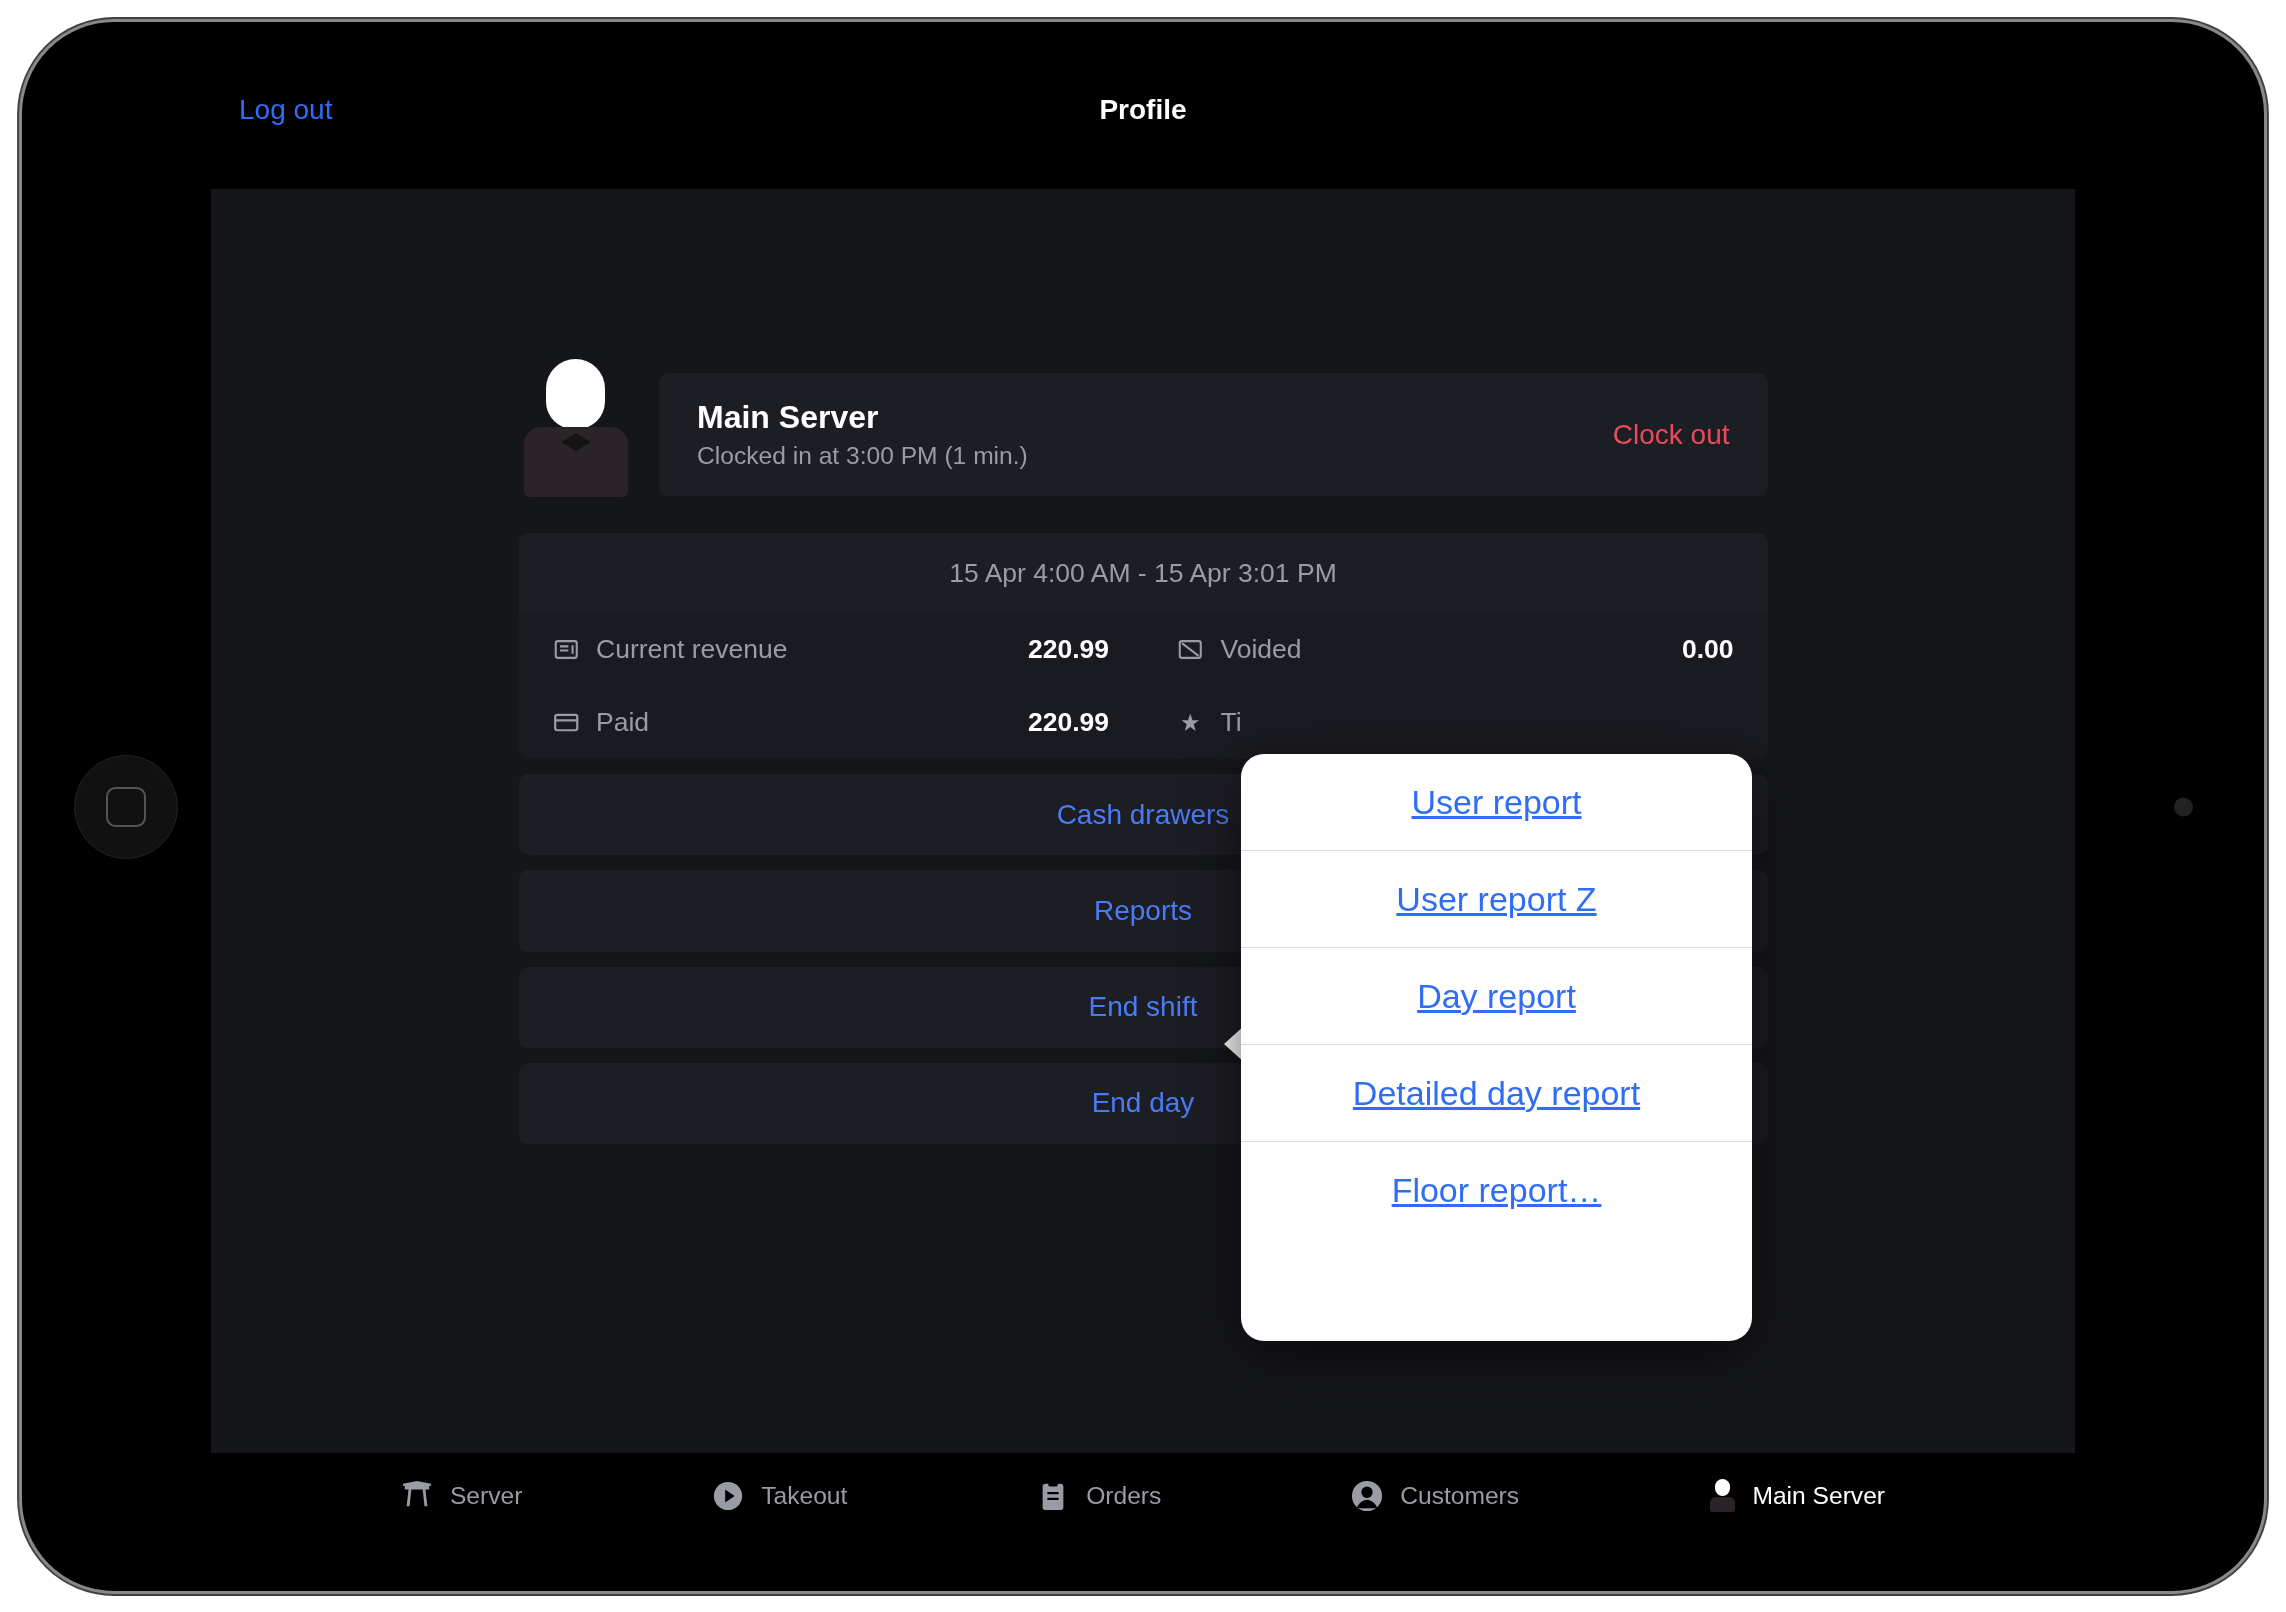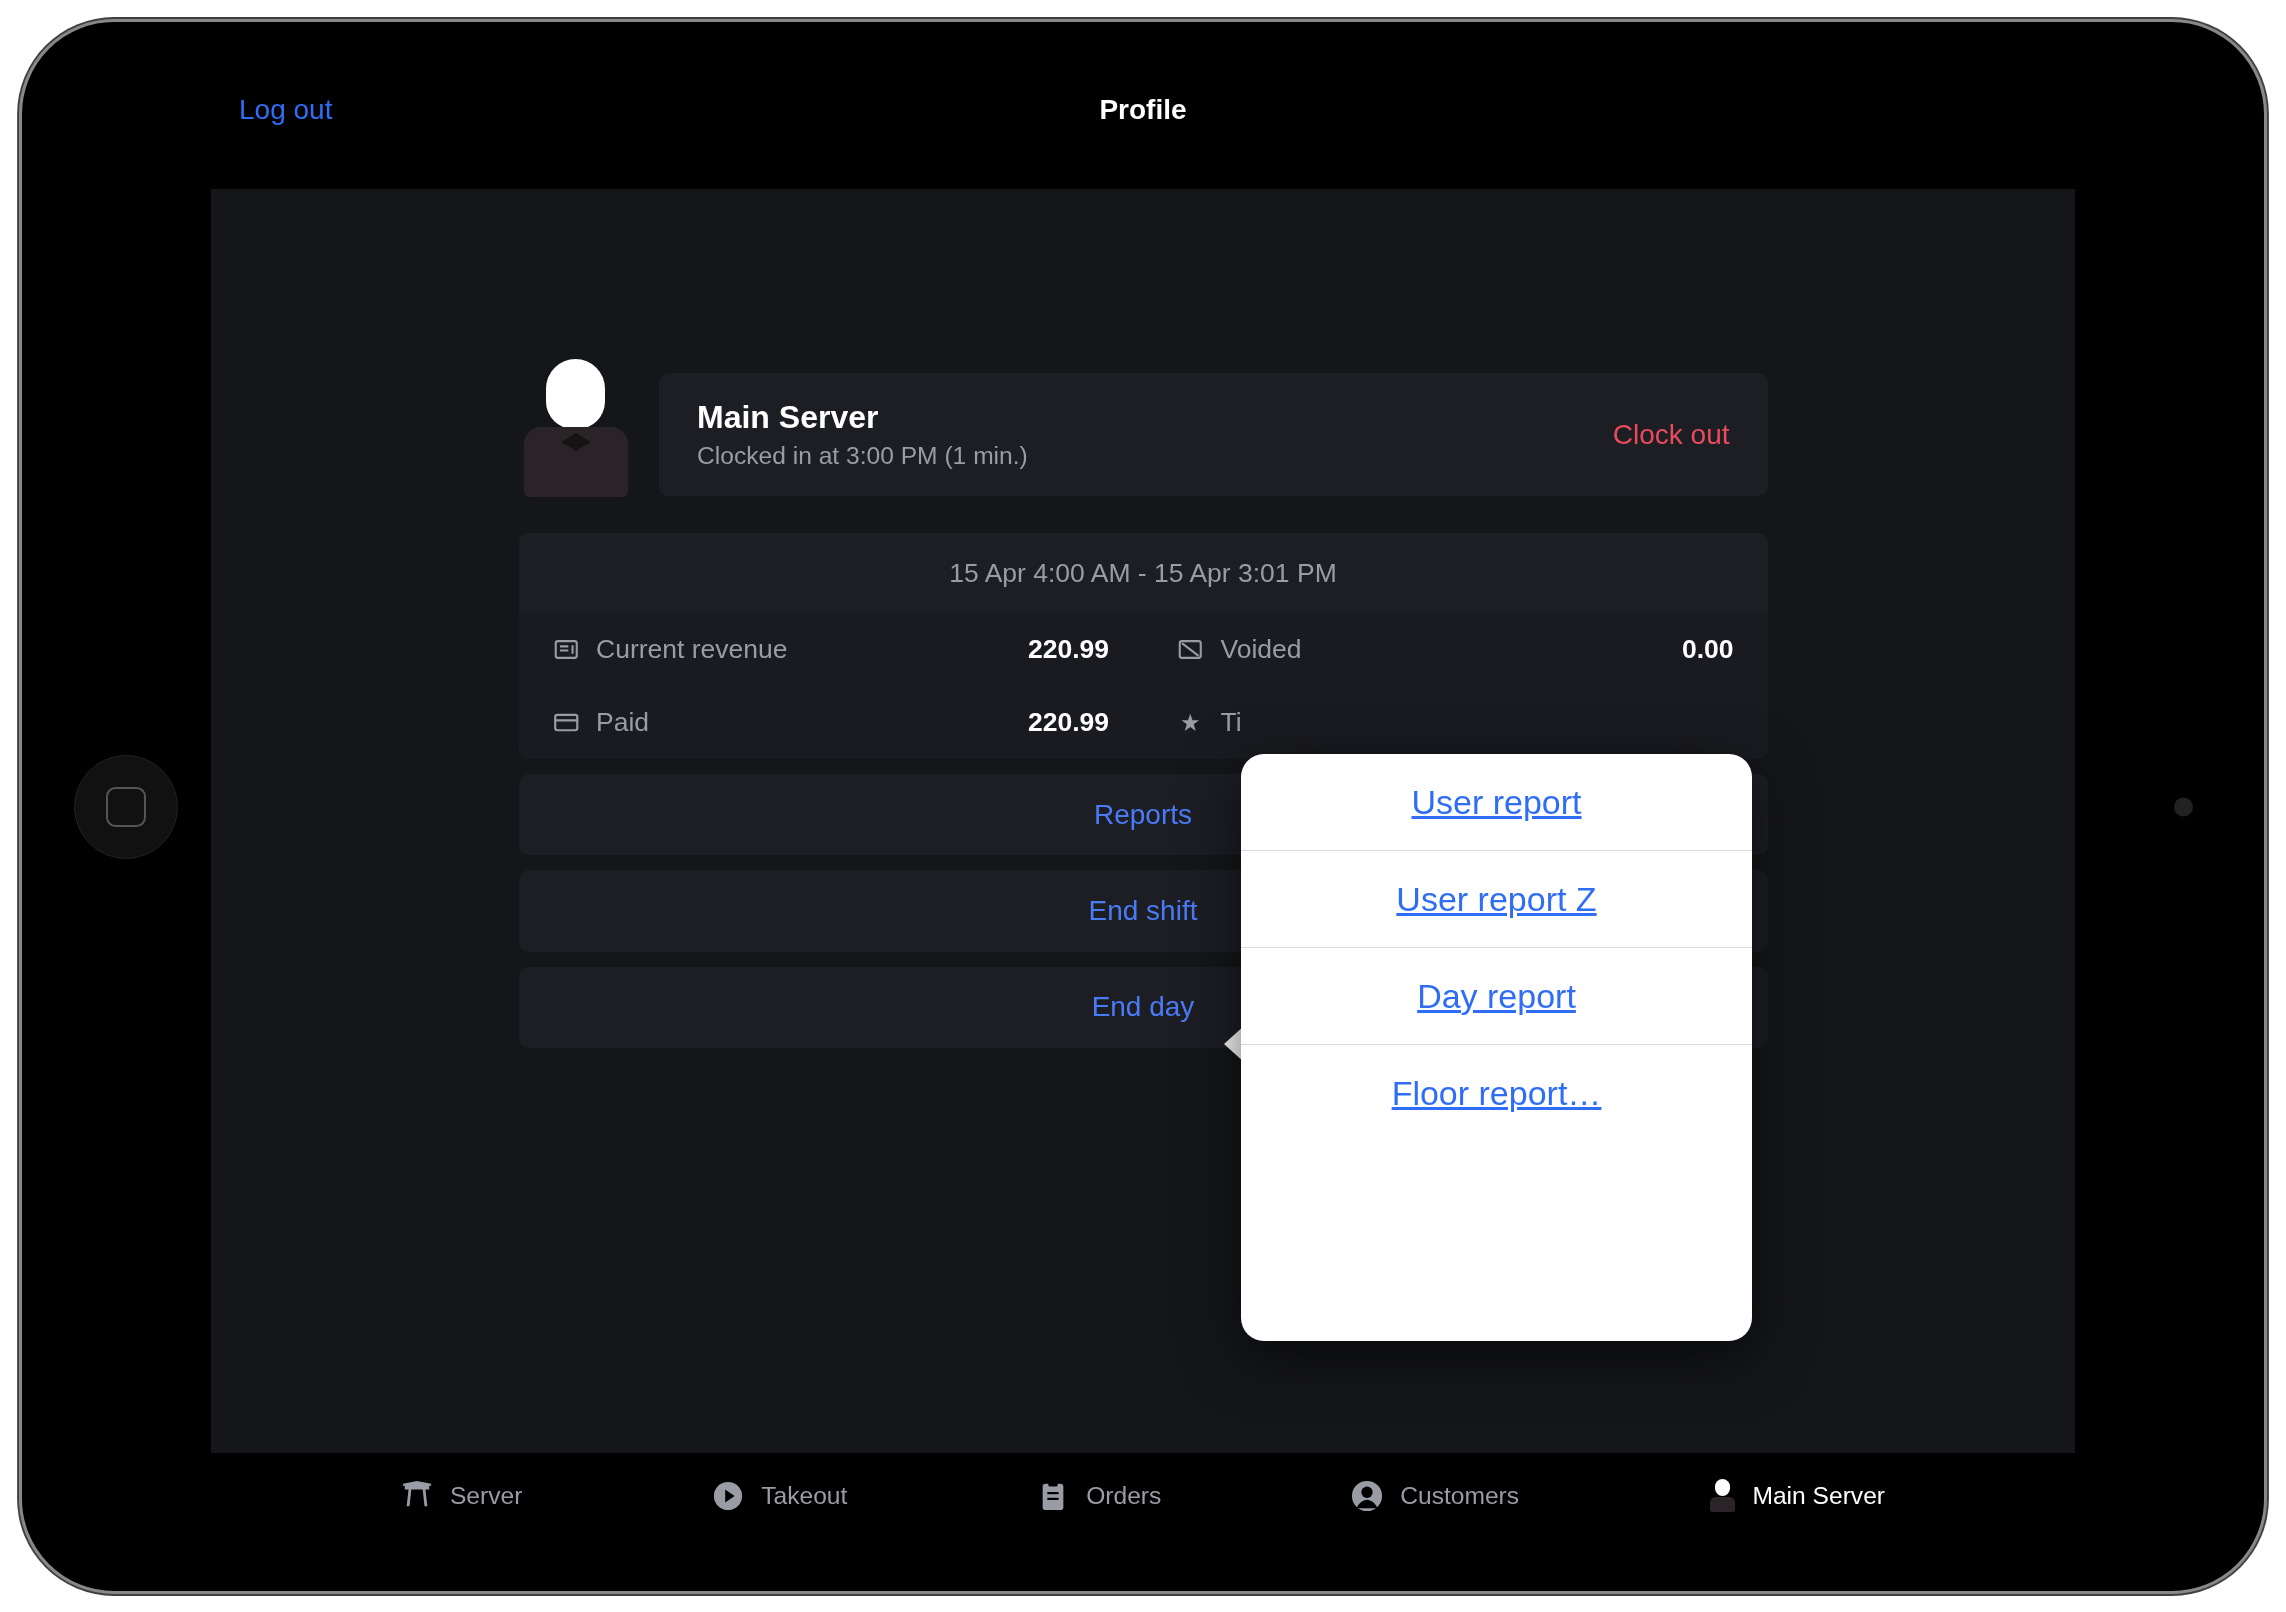--- a/index.html
+++ b/index.html
@@ -304,33 +304,35 @@
                   <svg class="stat-icon" viewBox="0 0 24 24" fill="#9a9ca5">
                     <path d="M12 2l2.6 7.4H22l-6 4.6 2.3 7.6L12 17l-6.3 4.6L8 14 2 9.4h7.4z"></path>
                   </svg>
                   <span>Ti</span>
                 </div>
                 <span class="value"></span>
               </div>
             </div>
           </div>
 
+          <div class="action-button">Cash drawers</div>
           <div class="action-button">Reports</div>
           <div class="action-button">End shift</div>
           <div class="action-button">End day</div>
 
         </div>
       </div>
 
       <div class="popover-backdrop"></div>
       <div class="popover-arrow"></div>
       <div class="popover">
         <div class="popover-item">User report</div>
         <div class="popover-item">User report Z</div>
         <div class="popover-item">Day report</div>
+        <div class="popover-item">Detailed day report</div>
         <div class="popover-item">Floor report…</div>
       </div>
 
       <div class="tab-bar">
         <div class="tab-item">
           <svg class="tab-icon" viewBox="0 0 34 34" fill="#9a9ca5">
             <path d="M4 6h26v4H4zM8 10l-2 18h3l2-18zm18 0l2 18h-3l-2-18zM2 4l15-3 15 3v2H2z"></path>
           </svg>
           <span>Server</span>
         </div>

